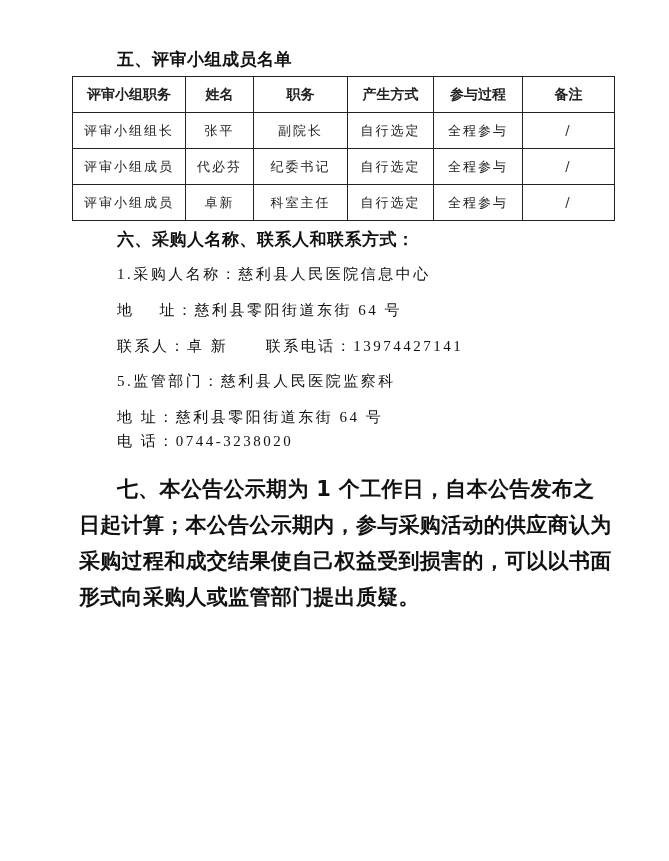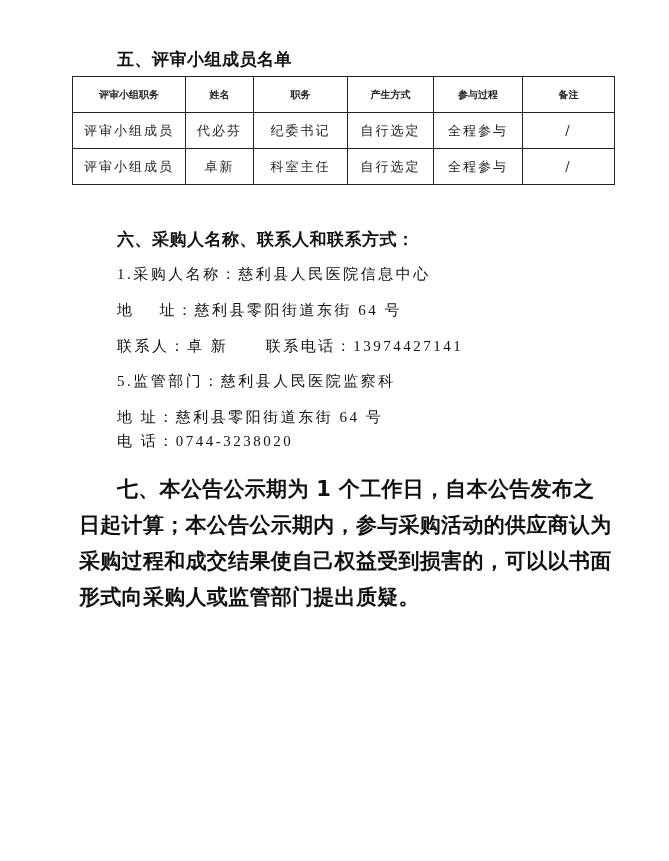--- a/index.html
+++ b/index.html
@@ -2,21 +2,21 @@
 <html><head>
 <meta charset="utf-8">
 <style>
   html, body { margin:0; padding:0; background:#ffffff; }
   body { width:669px; height:861px; position:relative; overflow:hidden;
          font-family:"DejaVu Sans", "Liberation Sans", sans-serif; color:#111; }
   .h { position:absolute; font-size:17px; font-weight:bold; letter-spacing:0.5px;font-family:Liberation Serif, serif; }
   table.members { position:absolute; left:72px; top:76px; border-collapse:collapse; }
   table.members td, table.members th { border:1.3px solid #222; height:35px; padding:0;
       text-align:center; font-size:13px; color:#222; }
-  table.members th { font-weight:bold; font-size:10px; }
+  table.members th { font-weight:bold; font-size:14px; }
   table.members td { font-family:"DejaVu Serif", "Liberation Serif", serif; letter-spacing:2px; }
   .line { position:absolute; left:117px; font-family:Liberation Serif, serif;
           font-size:15px; letter-spacing:2.5px; color:#111; white-space:pre; }
   .para { position:absolute; left:79px; width:535px; font-size:21px; line-height:36px;
           font-weight:bold; letter-spacing:0.3px; }
   .para .first { display:inline-block; width:38px; }
 </style>
 </head>
 <body>
 
@@ -32,20 +32,28 @@
       <col style="width:92px">
   </colgroup>
   <tbody>
       <tr>
     <th>评审小组职务</th>
     <th>姓名</th>
     <th>职务</th>
     <th>产生方式</th>
     <th>参与过程</th>
     <th>备注</th>
+  </tr>
+  <tr>
+    <td>评审小组组长</td>
+    <td>张平</td>
+    <td>副院长</td>
+    <td>自行选定</td>
+    <td>全程参与</td>
+    <td>/</td>
   </tr>
   <tr>
     <td>评审小组成员</td>
     <td>代必芬</td>
     <td>纪委书记</td>
     <td>自行选定</td>
     <td>全程参与</td>
     <td>/</td>
   </tr>
   <tr>

